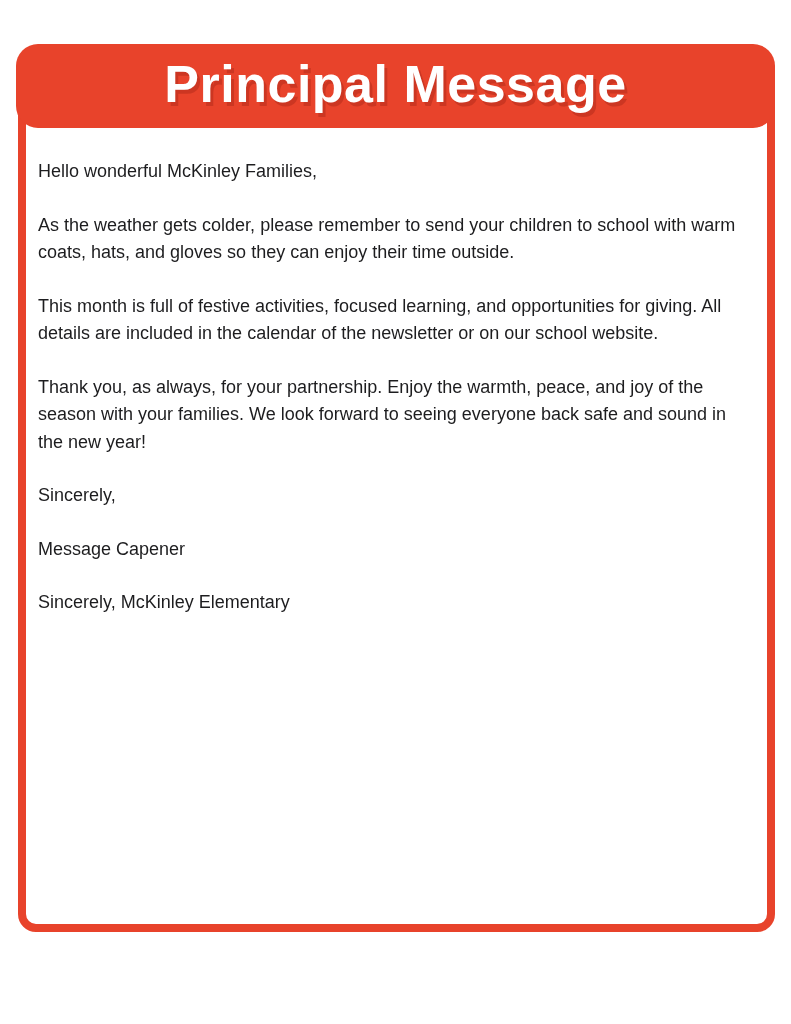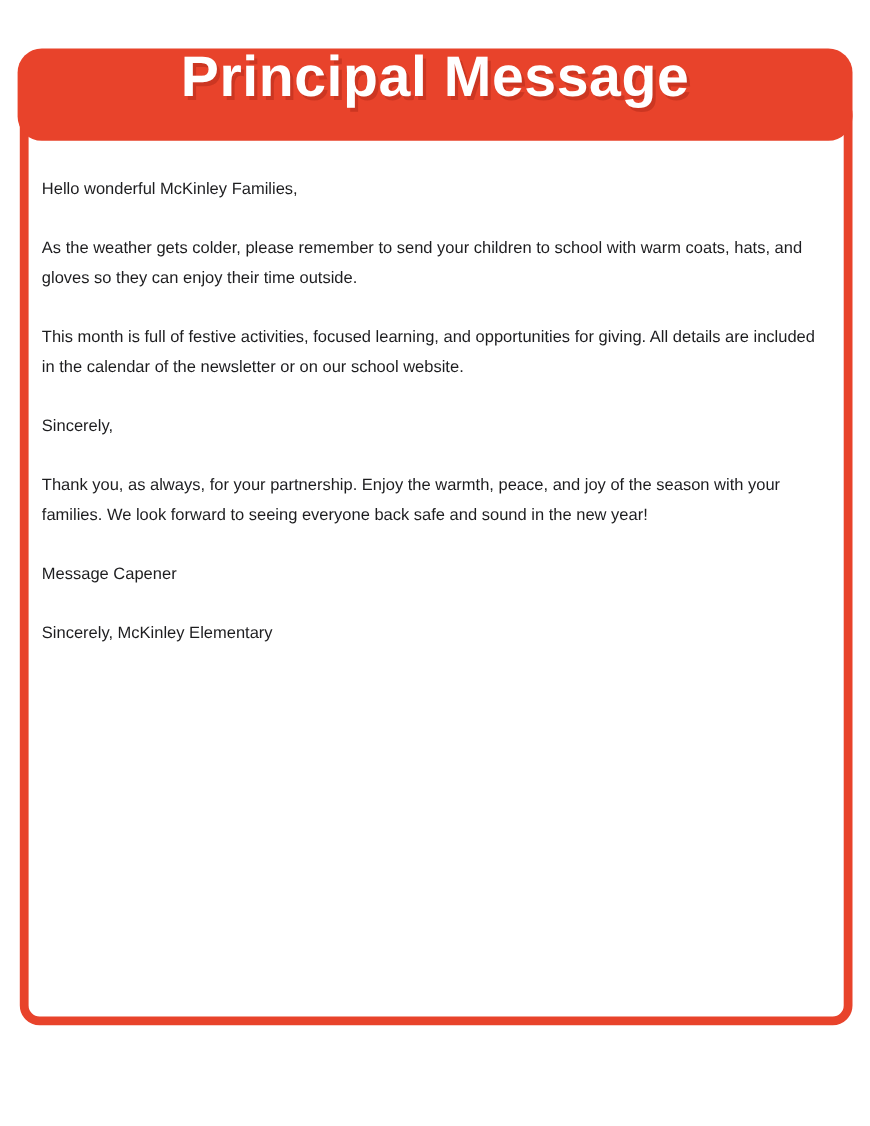--- a/index.html
+++ b/index.html
@@ -22,21 +22,21 @@
   
   .banner {
     position: absolute;
     left: 16px;
     top: 44px;
     width: 759px;
     height: 84px;
     background: #e8432b;
     border-radius: 22px;
     display: flex;
-    align-items: flex-start;
+    align-items: center;
     justify-content: center;
     z-index: 2;
   }
   .banner-title {
     color: #ffffff;
     font-size: 52px;
     font-weight: 800;
     letter-spacing: 0.5px;
     line-height: 1;
     padding-bottom: 4px;
@@ -55,41 +55,41 @@
     border: 8px solid #e8432b;
     border-radius: 18px;
     z-index: 1;
   }
   .letter-content {
     position: absolute;
     left: 12px;
     right: 18px;
     top: 64px;
     color: #1d1d1f;
-    font-size: 15px;
+    font-size: 18px;
     line-height: 27.5px;
   }
   .letter-content p {
     margin: 0 0 26px 0;
   }
 </style>
 </head>
 <body>
 
 <div class="sheet">
 
   <div class="banner">
     <div class="banner-title">Principal Message</div>
   </div>
 
   <div class="letter-card">
     <div class="letter-content">
       <p>Hello wonderful McKinley Families,</p>
       <p>As the weather gets colder, please remember to send your children to school with warm coats, hats, and gloves so they can enjoy their time outside.</p>
       <p>This month is full of festive activities, focused learning, and opportunities for giving. All details are included in the calendar of the newsletter or on our school website.</p>
+      <p>Thank you, as always, for your partnership. Enjoy the warmth, peace, and joy of the season with your families. We look forward to seeing everyone back safe and sound in the new year!</p>
       <p>Sincerely,</p>
-      <p>Thank you, as always, for your partnership. Enjoy the warmth, peace, and joy of the season with your families. We look forward to seeing everyone back safe and sound in the new year!</p>
       <p>Message Capener</p>
       <p>Sincerely, McKinley Elementary</p>
     </div>
   </div>
 
 </div>
 
 </body></html>

